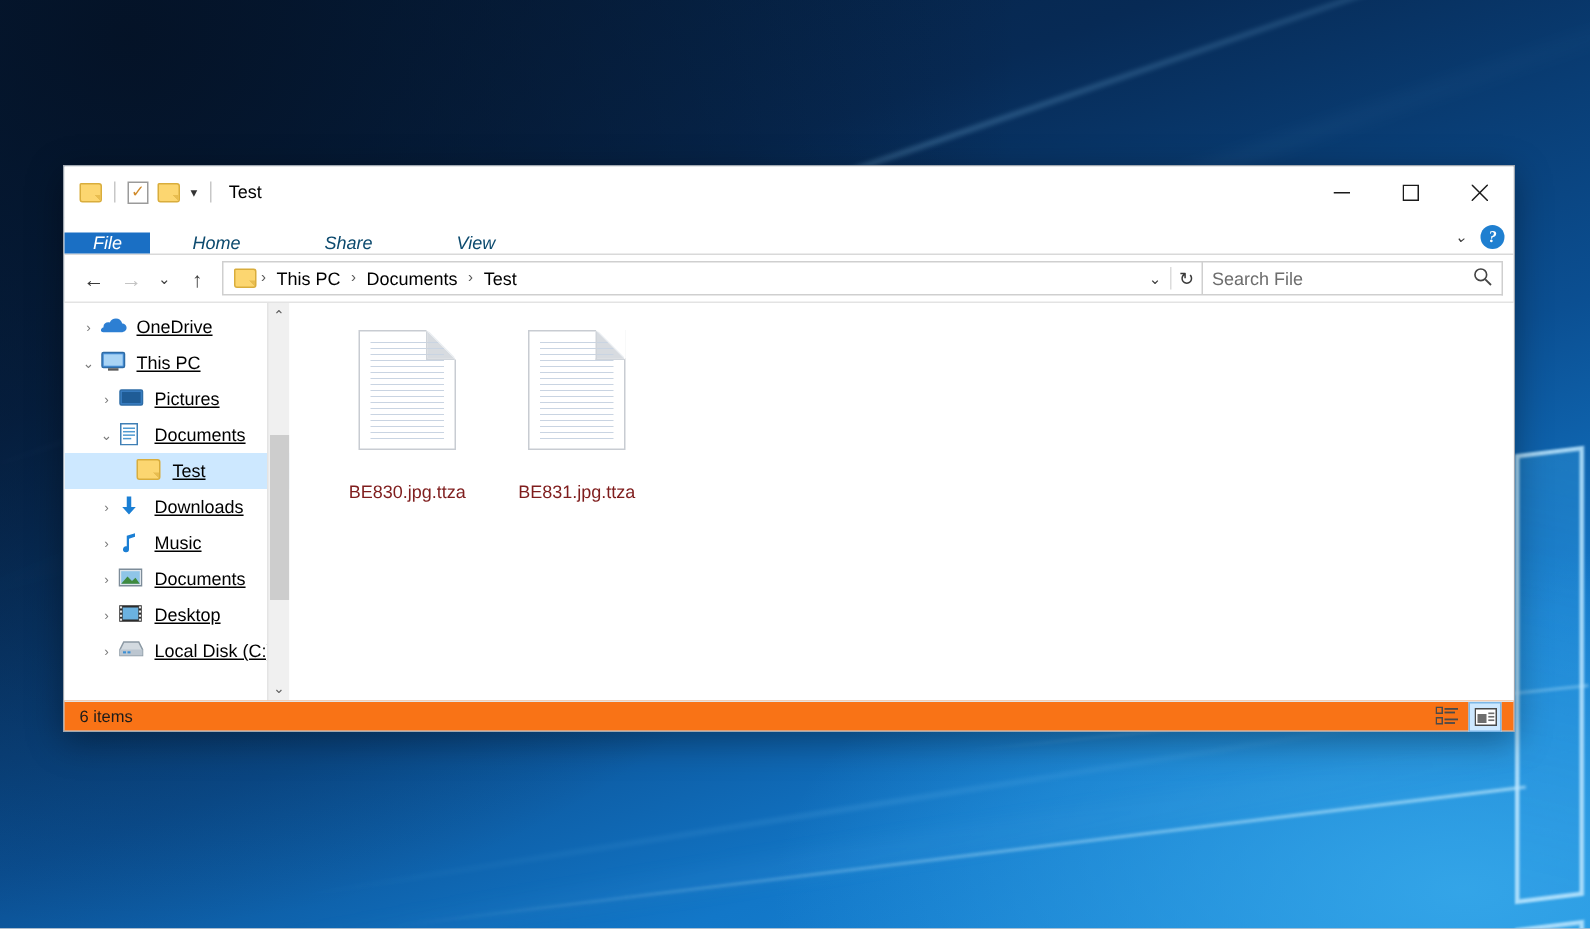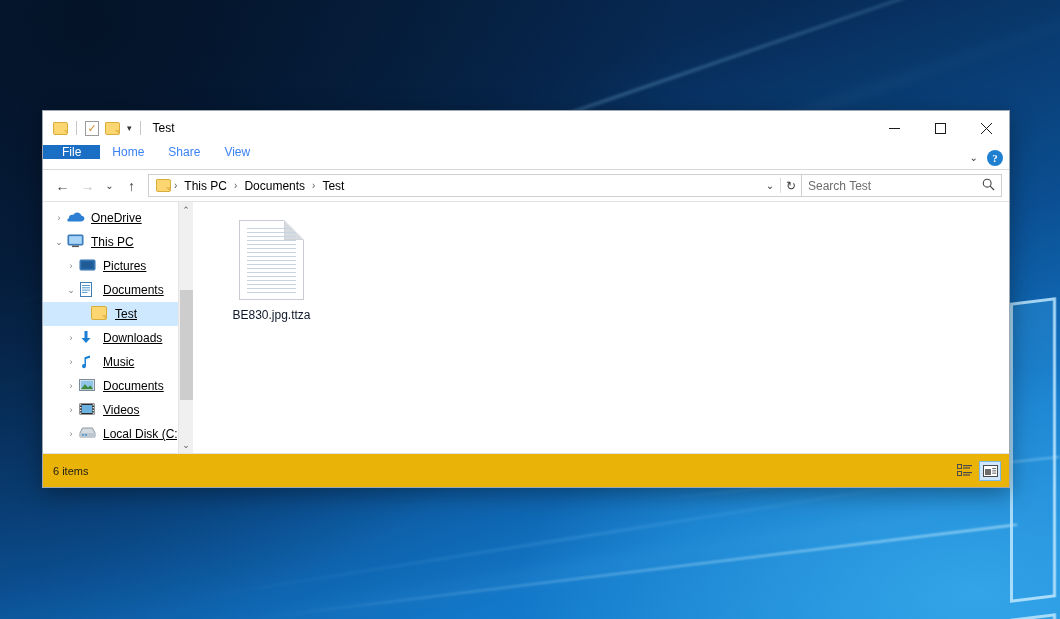--- a/index.html
+++ b/index.html
@@ -84,25 +84,25 @@
 
   .wincontrols { position: absolute; right: 0; top: 0; display: flex; height: 34px; }
   .wc {
     width: 46px; height: 34px; display: flex; align-items: center; justify-content: center;
     color: #1b1b1b;
   }
   .wc svg { display: block; }
 
   
   .ribbon {
-    height: 25px; display: flex; align-items: flex-start;
-    border-bottom: 1px solid #d9d9d9; position: relative; background: #fff;
+    height: 25px; display: flex; align-items: flex-end;
+    border-bottom: 1px solid #d9d9d9; position: relative; background: #fff; font-style: italic;
   }
   .tab {
-    padding: 0 12px; display: flex; align-items: center; font-size: 12px; color: #3b82f6;
+    padding: 0 28px; display: flex; align-items: center; font-size: 12px; color: #0c4a6e;
   }
   .tab-file { background: #1a6fc4; color: #fff; padding: 0 19px; }
   .ribbon-right { position: absolute; right: 6px; top: 0; height: 25px; display: flex; align-items: center; gap: 9px; }
   .ribbon-chev { color: #3a3a3a; font-size: 10px; }
   .help-ico {
     width: 16px; height: 16px; border-radius: 50%; background: #1f7fd0; color: #fff;
     font-size: 11px; font-weight: bold; display: flex; align-items: center; justify-content: center;
     font-family: "Liberation Serif", serif;
   }
 
@@ -195,25 +195,25 @@
     position: absolute; top: 0; right: 0; width: 19px; height: 19px;
     background: linear-gradient(225deg, #e9edf1 0%, #e9edf1 50%, transparent 50%);
     border-left: 1px solid #cfd4da; border-bottom: 1px solid #cfd4da;
     box-sizing: border-box;
   }
   .doc-mask {
     position: absolute; top: -1px; right: -1px; width: 20px; height: 20px;
     background: #fff;
     clip-path: polygon(0 0, 100% 0, 100% 100%);
   }
-  .filelabel { margin-top: 8px; font-size: 12px; color: #0f172a; white-space: nowrap; }
+  .filelabel { margin-top: 21px; font-size: 12px; color: #7f1d1d; white-space: nowrap; }
 
   
   .status {
-    height: 34px; border-top: 1px solid #e3e3e3; background: #eab308;
+    height: 20px; border-top: 1px solid #e3e3e3; background: #f97316;
     display: flex; align-items: center; padding: 0 10px; font-size: 11px; color: #1b1b1b;
     position: relative;
   }
   .viewbtns { position: absolute; right: 8px; display: flex; gap: 4px; align-items: center; }
   .vbtn { width: 22px; height: 20px; display:flex; align-items:center; justify-content:center; }
   .vbtn.active { background: #cde8ff; border: 1px solid #7cb7e8; }
 </style>
 </head>
 <body>
 
@@ -289,21 +289,21 @@
         <span class="crumb-sep">›</span>
         <span class="crumb">Test</span>
         <div class="addr-right">
           <div class="addr-btn">⌄</div>
           <div class="addr-div"></div>
           <div class="addr-btn refresh">↻</div>
         </div>
       </div>
 
       <div class="searchbox">
-        <span class="search-ph">Search Test</span>
+        <span class="search-ph">Search File</span>
         <span class="search-ico">
           <svg width="13" height="13" viewBox="0 0 13 13">
             <circle cx="5.2" cy="5.2" r="3.9" fill="none" stroke="#444" stroke-width="1.1"></circle>
             <path d="M8.2 8.2 L12 12" stroke="#444" stroke-width="1.2"></path>
           </svg>
         </span>
       </div>
     </div>
 
     <div class="body">
@@ -408,21 +408,21 @@
                   <rect x="1" y="5" width="1.4" height="1.4"></rect>
                 <rect x="1" y="7.8" width="1.4" height="1.4"></rect>
                   <rect x="1" y="10.4" width="1.4" height="1.4"></rect>
                 <rect x="13.6" y="2.2" width="1.4" height="1.4"></rect>
                   <rect x="13.6" y="5" width="1.4" height="1.4"></rect>
                 <rect x="13.6" y="7.8" width="1.4" height="1.4"></rect>
                   <rect x="13.6" y="10.4" width="1.4" height="1.4"></rect>
               </g>
             </svg>
           </span>
-          <span class="nav-label">Videos</span>
+          <span class="nav-label">Desktop</span>
         </div>
 
         <div class="navitem" style="padding-left:20px">
           <span class="exp">›</span>
           <span class="navicon">
             <svg width="17" height="13" viewBox="0 0 17 13">
               <path d="M1 7 L3.5 2 H13.5 L16 7 V11 H1z" fill="#d3dae0" stroke="#8b98a3"></path>
               <rect x="1" y="7" width="15" height="4" fill="#bcc6d0"></rect>
               <rect x="3" y="8.2" width="2" height="1.4" fill="#3b8fd4"></rect>
               <rect x="6" y="8.2" width="2" height="1.4" fill="#3b8fd4"></rect>
@@ -445,20 +445,28 @@
 
           <div class="fileitem">
             <div class="doc">
               <div class="doc-lines"></div>
                 <div class="doc-mask"></div>
                 <div class="doc-fold"></div>
             </div>
             <div class="filelabel">BE830.jpg.ttza</div>
           </div>
 
+          <div class="fileitem">
+            <div class="doc">
+              <div class="doc-lines"></div>
+                <div class="doc-mask"></div>
+                <div class="doc-fold"></div>
+            </div>
+            <div class="filelabel">BE831.jpg.ttza</div>
+          </div>
 
 
 
 
 
         </div>
       </div>
     </div>
 
     <div class="status">

